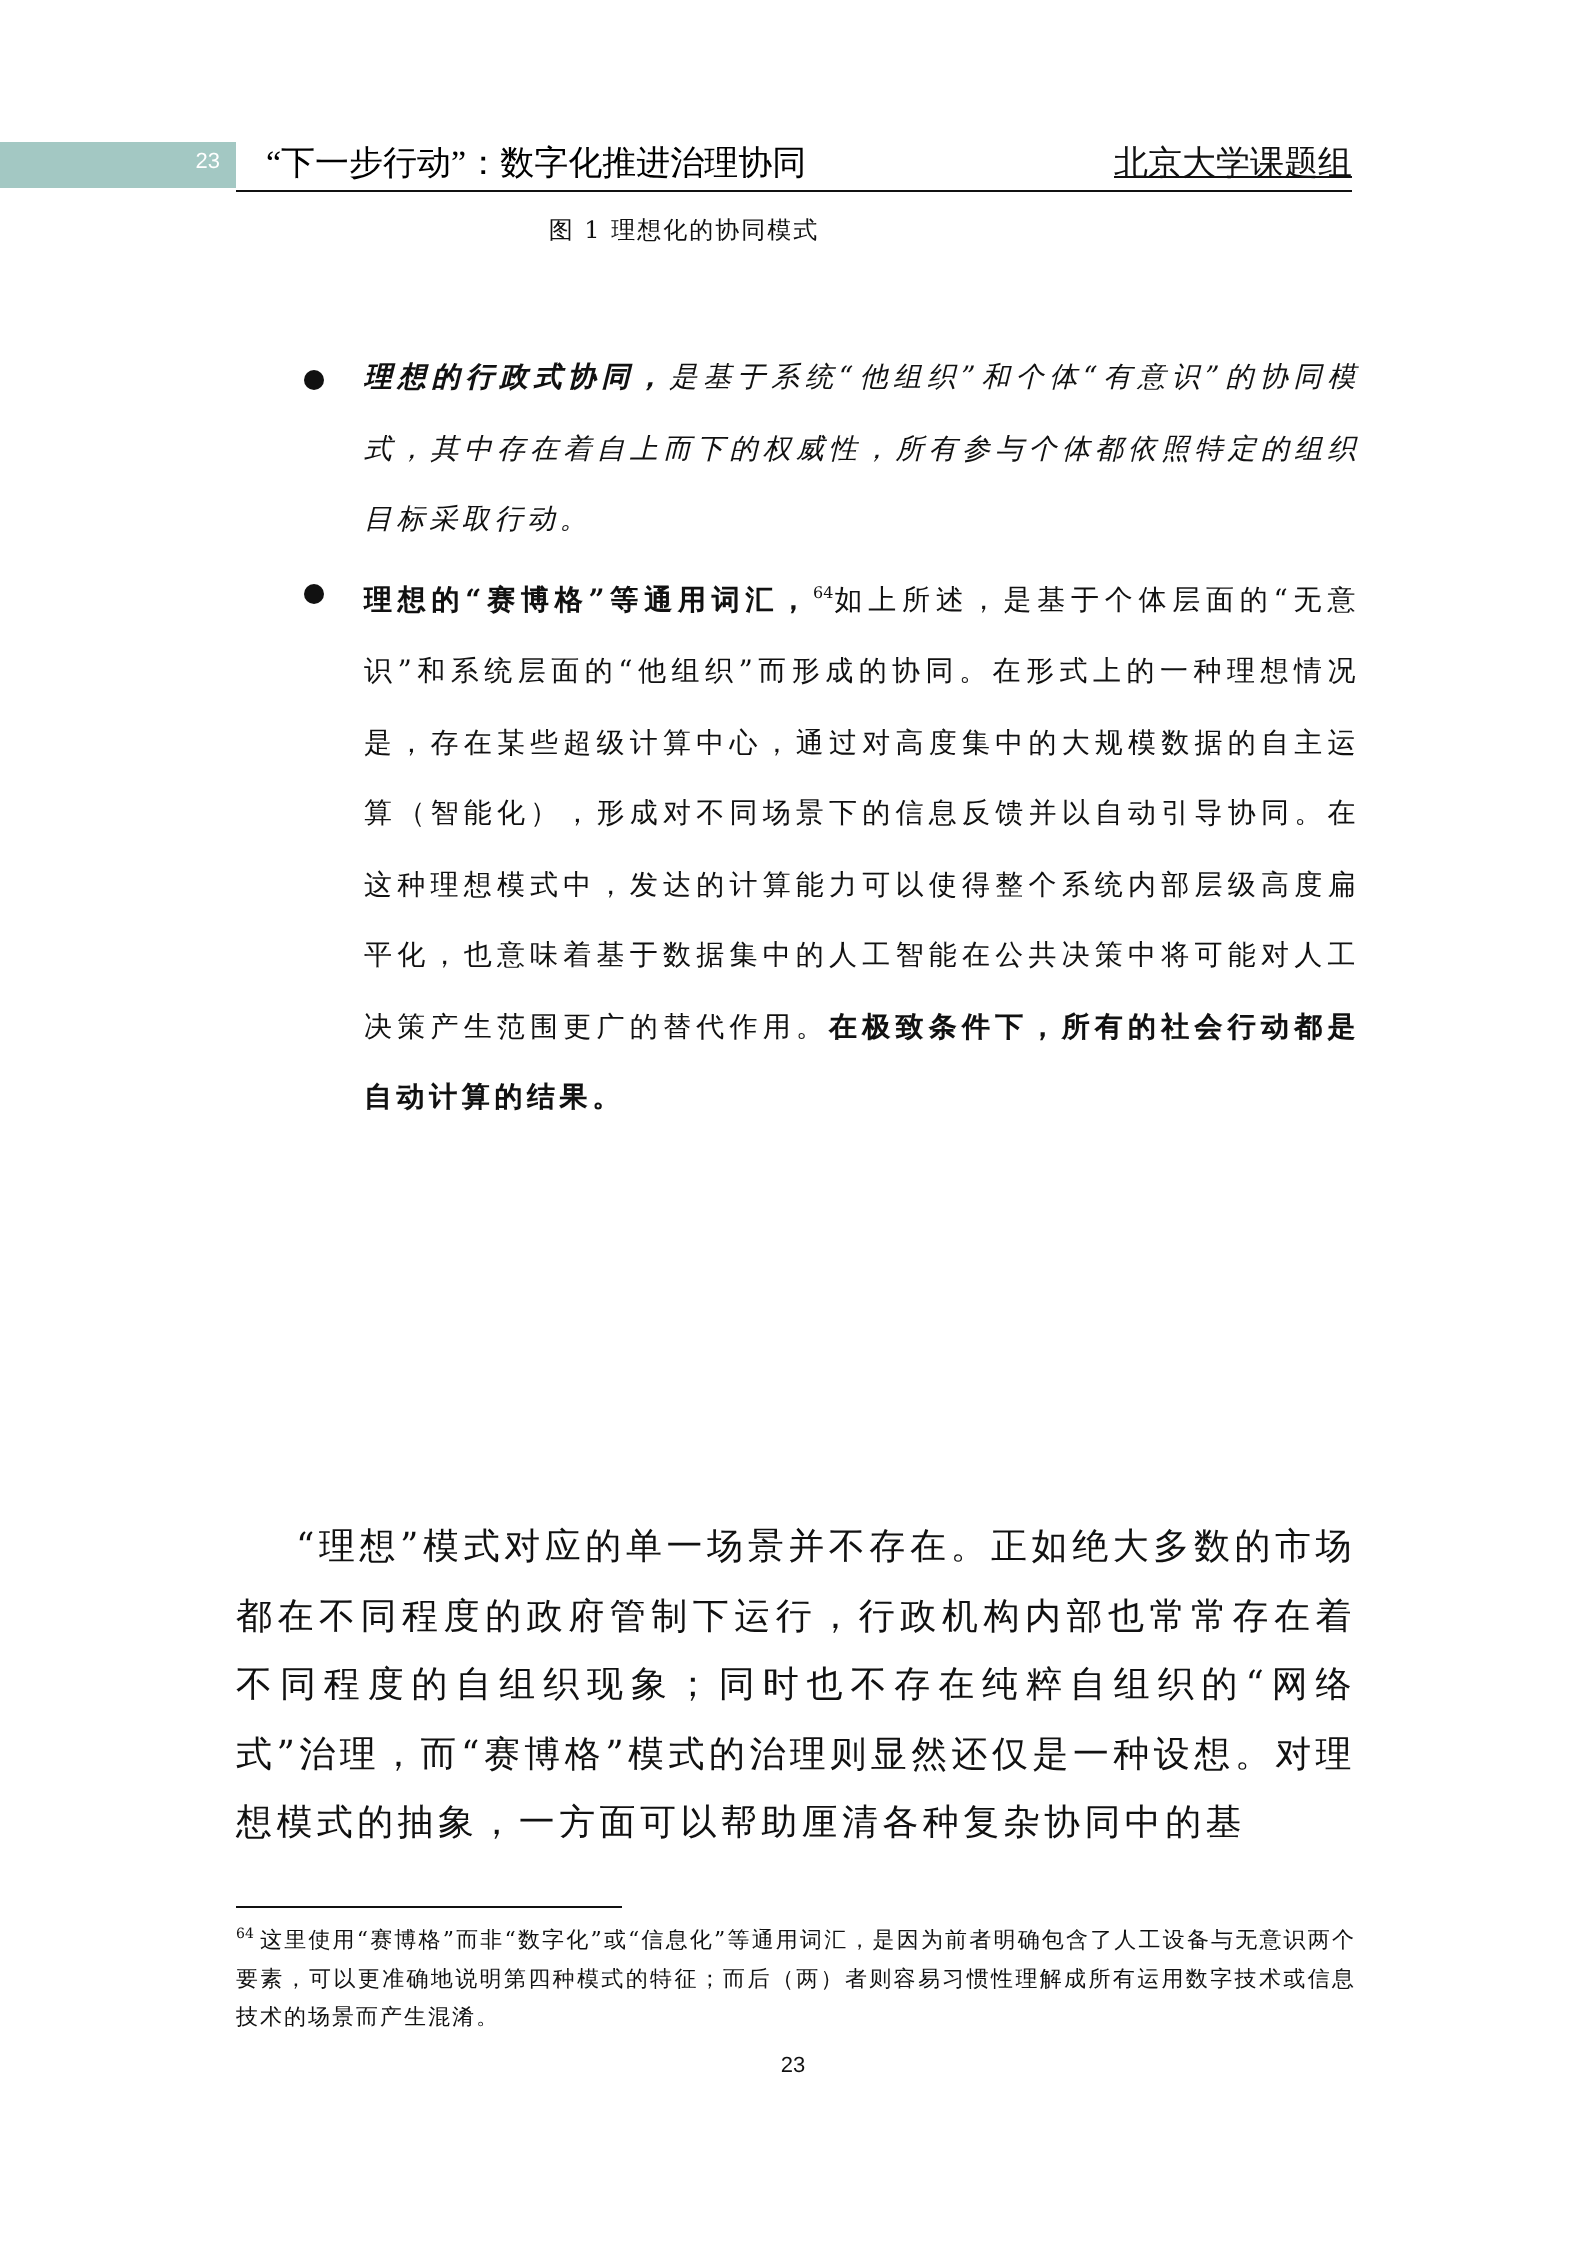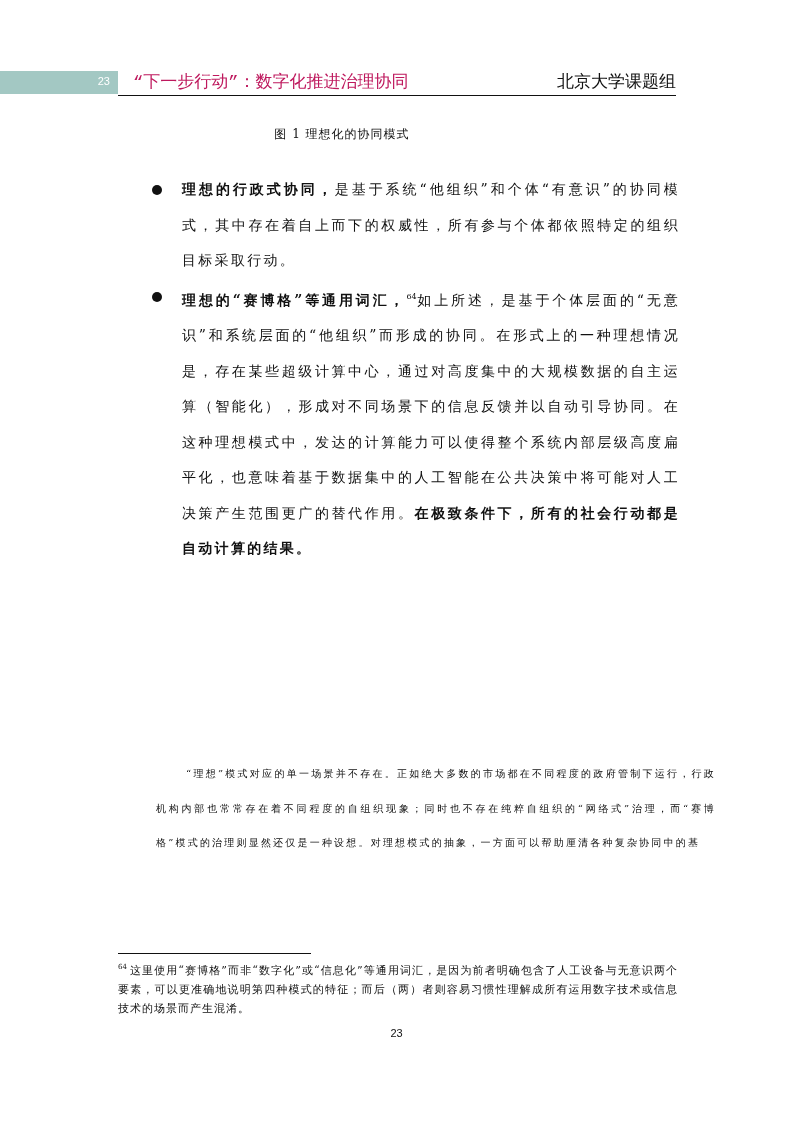--- a/index.html
+++ b/index.html
@@ -9,48 +9,48 @@
     }
     .header-bar {
       position: absolute; left: 0; top: 71px; width: 118px; height: 23px;
       background: #a3c8c3;
     }
     .header-page {
       position: absolute; right: 8px; top: 4px; font-family: "Liberation Sans", sans-serif;
       font-size: 11px; color: #ffffff;
     }
     .header-title {
-      position: absolute; left: 133px; top: 70px; font-family: Liberation Mono, monospace;
-      font-size: 17px; color: #be185d;
+      position: absolute; left: 133px; top: 70px; font-family: Liberation Serif, serif;
+      font-size: 17px; color: #000000;
     }
     .header-org {
       position: absolute; right: 117px; top: 70px; font-family: "DejaVu Sans", sans-serif;
-      font-size: 17px; color: #111;
+      font-size: 17px; color: #111; text-decoration: underline;
     }
     .header-rule {
       position: absolute; left: 118px; top: 95px; width: 558px; height: 1px; background: #111;
     }
     .caption {
-      position: absolute; left: 0; width: 684px; top: 126px; text-align: center;
+      position: absolute; left: 0; width: 684px; top: 107px; text-align: center;
       font-size: 12px; letter-spacing: 1px;
     }
     .bullets { position: absolute; left: 150px; top: 172px; width: 530px; }
     .bullet {
       position: relative; padding-left: 32px; font-size: 14px; line-height: 35.5px;
       letter-spacing: 2.3px; margin-bottom: 1px; text-align: justify;
     }
     .bullet + .bullet { margin-top: 1px; }
     .bullet .dot {
       position: absolute; left: 2px; top: 13px; width: 10px; height: 10px; border-radius: 50%; background: #111;
     }
     .bullet b { font-weight: bold; }
     .fnref { font-size: 8px; vertical-align: super; letter-spacing: 0; }
     .para {
-      position: absolute; left: 118px; top: 757px; width: 560px; font-size: 10px; line-height: 34.5px;
-      letter-spacing: 2.2px; text-indent: 30px; text-align: justify; margin-left: 38px;
+      position: absolute; left: 118px; top: 757px; width: 560px; font-size: 18px; line-height: 34.5px;
+      letter-spacing: 2.2px; text-indent: 30px; text-align: justify;
     }
     .fn-rule {
       position: absolute; left: 118px; top: 953px; width: 193px; height: 1px; background: #111;
     }
     .footnote {
       position: absolute; left: 118px; top: 958px; width: 560px; font-size: 11px; line-height: 19px;
       letter-spacing: 1px; text-align: justify;
     }
     .footnote .fnnum { font-size: 7px; vertical-align: super; letter-spacing: 0; margin-right: 3px; }
     .page-number {
@@ -64,21 +64,21 @@
 <div class="header-bar">
   <span class="header-page">23</span>
 </div>
 <div class="header-title">“下一步行动”：数字化推进治理协同</div>
 <div class="header-org">北京大学课题组</div>
 <div class="header-rule"></div>
 
 <div class="caption">图 1  理想化的协同模式</div>
 
 <div class="bullets">
-  <div class="bullet" style="height:106px;">
+  <div class="bullet" style="height:106px;font-style:italic;">
     <span class="dot"></span>
     <b>理想的行政式协同，</b><span>是基于系统“他组织”和个体“有意识”的协同模式，其中存在着自上而下的权威性，所有参与个体都依照特定的组织目标采取行动。</span>
   </div>
   <div class="bullet">
     <span class="dot"></span>
     <b>理想的“赛博格”等通用词汇，</b><sup class="fnref">64</sup><span>如上所述，是基于个体层面的“无意识”和系统层面的“他组织”而形成的协同。在形式上的一种理想情况是，存在某些超级计算中心，通过对高度集中的大规模数据的自主运算（智能化），形成对不同场景下的信息反馈并以自动引导协同。在这种理想模式中，发达的计算能力可以使得整个系统内部层级高度扁平化，也意味着基于数据集中的人工智能在公共决策中将可能对人工决策产生范围更广的替代作用。</span><b>在极致条件下，所有的社会行动都是自动计算的结果。</b>
   </div>
 </div>
 
 <div class="para">“理想”模式对应的单一场景并不存在。正如绝大多数的市场都在不同程度的政府管制下运行，行政机构内部也常常存在着不同程度的自组织现象；同时也不存在纯粹自组织的“网络式”治理，而“赛博格”模式的治理则显然还仅是一种设想。对理想模式的抽象，一方面可以帮助厘清各种复杂协同中的基</div>

